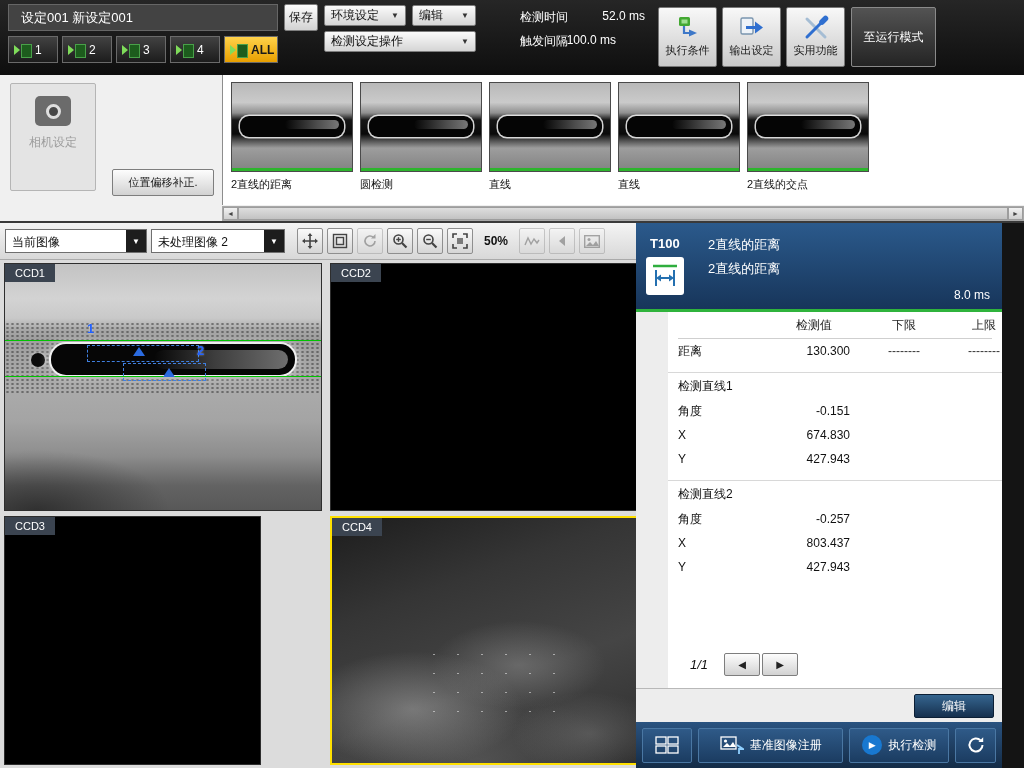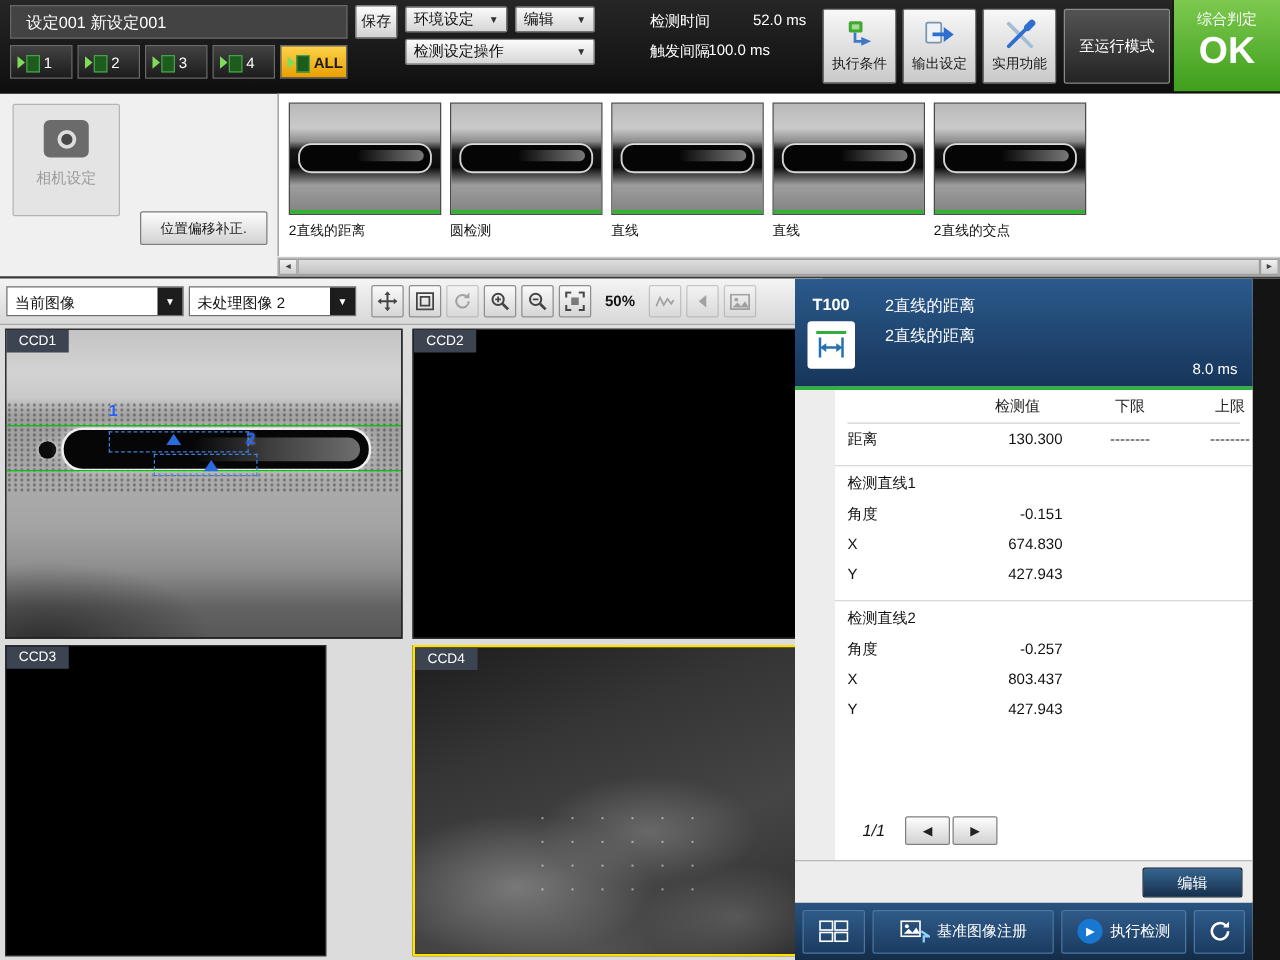--- a/index.html
+++ b/index.html
@@ -43,21 +43,21 @@
   .tab-all { width:54px; background:linear-gradient(#ffd24a,#e89f00); color:#1a1a1a; font-weight:bold; }
   .tab-flag { width:17px; height:12px; position:relative; flex:0 0 17px; }
   .tab-flag::before { content:''; position:absolute; left:0; top:1px;
                       border-left:6px solid #7fdc5a; border-top:5px solid transparent; border-bottom:5px solid transparent; }
   .tab-flag::after { content:''; position:absolute; left:7px; top:0; width:9px; height:12px;
                      background:#1d5c1d; border:1px solid #49a049; }
 
   
   .toolstrip { position:absolute; left:0; top:75px; width:1024px; height:148px;
                background:#f0f0f0; border-bottom:2px solid #3a3a3a; }
-  .camera-btn { position:absolute; left:10px; top:8px; width:86px; height:90px;
+  .camera-btn { position:absolute; left:10px; top:8px; width:86px; height:108px;
                 background:#e4e4e4; border:1px solid #b5b5b5; border-radius:2px;
                 color:#9c9c9c; font-size:12px; text-align:center; }
   .camera-glyph { width:36px; height:30px; background:#4e4e4e; border-radius:5px;
                   margin:12px auto 8px; display:flex; align-items:center; justify-content:center; opacity:.8; }
   .camera-lens { width:15px; height:15px; border:3px solid #ddd; border-radius:50%; background:#222; }
   .add-tool-btn { position:absolute; left:112px; top:16px; width:102px; height:68px;
                   background:linear-gradient(#ffffff,#dcdcdc); border:1px solid #8d8d8d; border-radius:2px;
                   font-size:12px; color:#111; text-align:center; padding-top:8px; cursor:pointer; }
   .pos-btn { position:absolute; left:112px; top:94px; width:102px; height:27px;
              font-size:11px; }
@@ -232,24 +232,20 @@
             <path d="M4 4 L22 22" stroke="#a5bdd4" stroke-width="3" stroke-linecap="round"></path>
             <path d="M4 22 L19 7" stroke="#2f6fd0" stroke-width="3" stroke-linecap="round"></path>
             <path d="M19 7 l3.5 -3.5" stroke="#2f6fd0" stroke-width="5.5" stroke-linecap="round"></path>
           </svg>
       </div>
       <div>实用功能</div>
     </div>
 
     <button class="run-mode">至运行模式</button>
 
-    <div class="judge">
-      <div class="judge-label">综合判定</div>
-      <div class="judge-value">OK</div>
-    </div>
 
     <div class="tab" style="left:8px;">
       <span class="tab-flag"></span>
       <span>1</span>
     </div>
     <div class="tab" style="left:62px;">
       <span class="tab-flag"></span>
       <span>2</span>
     </div>
     <div class="tab" style="left:116px;">

